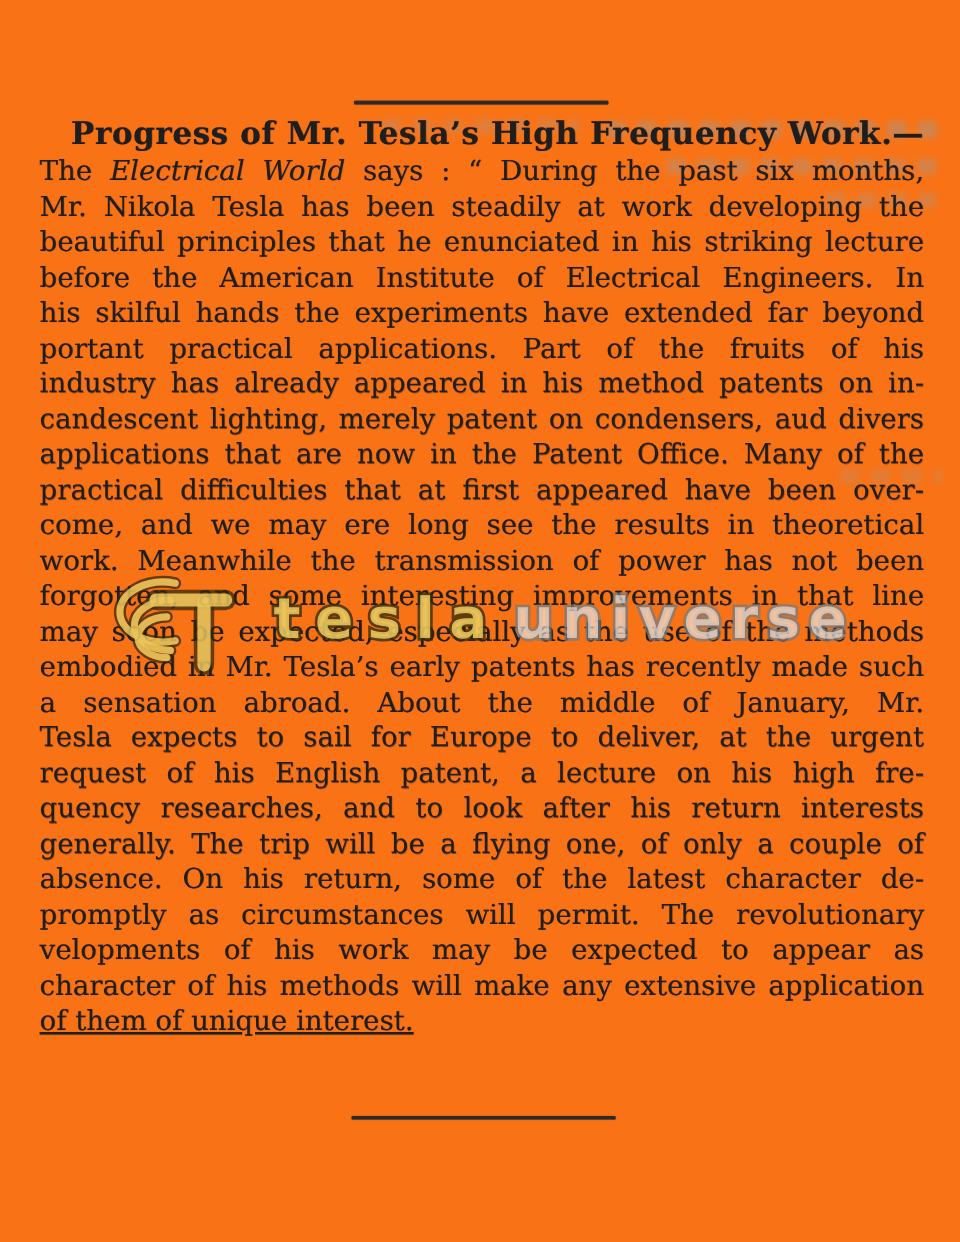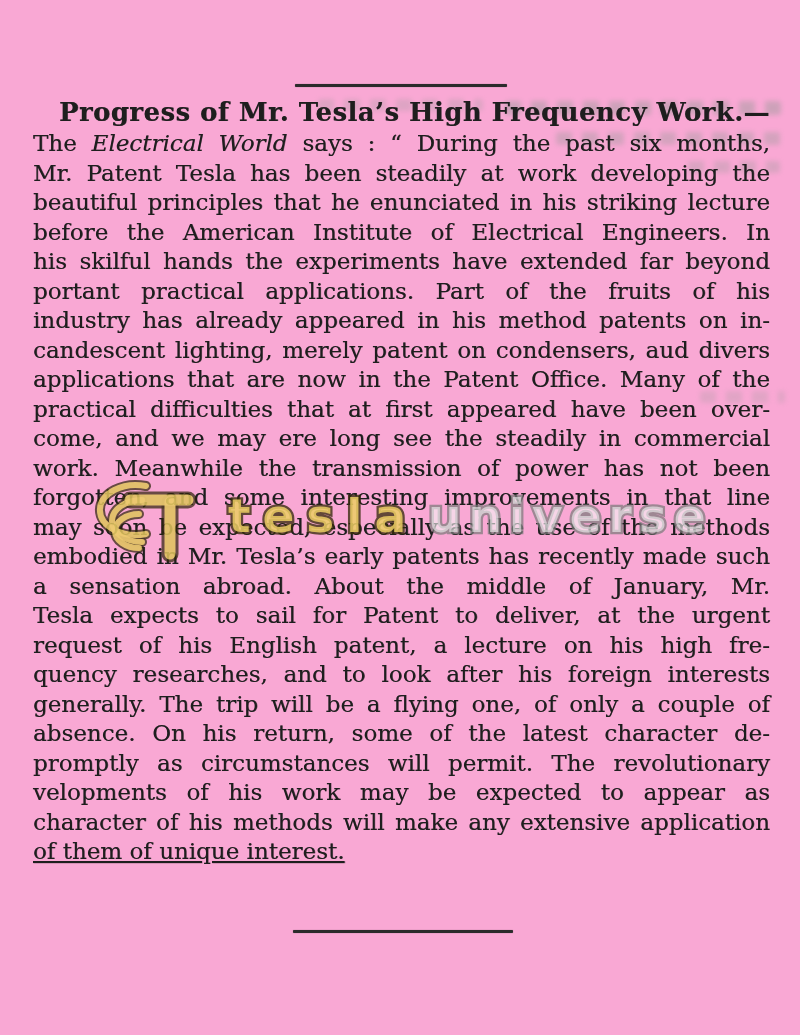--- a/index.html
+++ b/index.html
@@ -1,18 +1,18 @@
 <!DOCTYPE html>
 <html><head>
 <meta charset="utf-8">
 <style>
   html,body{margin:0;padding:0;background:#ffffff;}
   .page{
     position:relative;width:800px;height:1035px;overflow:hidden;
-    background:#f9a8d4;
+    background:#f97316;
     font-family:"DejaVu Serif", serif;
   }
   
   .rule{position:absolute;background:#2b2b2b;border-radius:1px;box-shadow:0 0 1px rgba(0,0,0,.5);}
   .rule-top{left:295px;top:84px;width:212px;height:3px;}
   .rule-bottom{left:293px;top:930px;width:220px;height:3px;}
   
   .ghost{position:absolute;filter:blur(2.5px);border-radius:3px;
     background:repeating-linear-gradient(90deg,#9a9a9a 0 16px,rgba(0,0,0,0) 16px 26px);}
   .g0{left:318px;top:99px;width:165px;height:12px;opacity:.28;}
@@ -45,38 +45,38 @@
   <div class="ghost g4"></div>
 
   <div class="rule rule-top"></div>
 
   <div class="text-block">
     <div class="ln head">
       <span>Progress of Mr. Tesla’s High Frequency Work.—</span>
     </div>
 
   <div class="ln"><span>The </span><span class="it">Electrical World</span><span> says : “ During the past six months,</span></div>
-      <div class="ln"><span>Mr. Patent Tesla has been steadily at work developing the</span></div>
+      <div class="ln"><span>Mr. Nikola Tesla has been steadily at work developing the</span></div>
       <div class="ln"><span>beautiful principles that he enunciated in his striking lecture</span></div>
       <div class="ln"><span>before the American Institute of Electrical Engineers. In</span></div>
       <div class="ln"><span>his skilful hands the experiments have extended far beyond</span></div>
       <div class="ln"><span>portant practical applications. Part of the fruits of his</span></div>
       <div class="ln"><span>industry has already appeared in his method patents on in-</span></div>
       <div class="ln"><span>candescent lighting, merely patent on condensers, aud divers</span></div>
       <div class="ln"><span>applications that are now in the Patent Office. Many of the</span></div>
       <div class="ln"><span>practical difficulties that at first appeared have been over-</span></div>
-      <div class="ln"><span>come, and we may ere long see the steadily in commercial</span></div>
+      <div class="ln"><span>come, and we may ere long see the results in theoretical</span></div>
       <div class="ln"><span>work. Meanwhile the transmission of power has not been</span></div>
       <div class="ln"><span>forgotten, and some interesting improvements in that line</span></div>
       <div class="ln"><span>may soon be expected, especially as the use of the methods</span></div>
       <div class="ln"><span>embodied in Mr. Tesla’s early patents has recently made such</span></div>
       <div class="ln"><span>a sensation abroad. About the middle of January, Mr.</span></div>
-      <div class="ln"><span>Tesla expects to sail for Patent to deliver, at the urgent</span></div>
+      <div class="ln"><span>Tesla expects to sail for Europe to deliver, at the urgent</span></div>
       <div class="ln"><span>request of his English patent, a lecture on his high fre-</span></div>
-      <div class="ln"><span>quency researches, and to look after his foreign interests</span></div>
+      <div class="ln"><span>quency researches, and to look after his return interests</span></div>
       <div class="ln"><span>generally. The trip will be a flying one, of only a couple of</span></div>
       <div class="ln"><span>absence. On his return, some of the latest character de-</span></div>
       <div class="ln"><span>promptly as circumstances will permit. The revolutionary</span></div>
       <div class="ln"><span>velopments of his work may be expected to appear as</span></div>
       <div class="ln"><span>character of his methods will make any extensive application</span></div>
       <div class="ln last"><span>of them of unique interest.</span></div>
     </div>
 
   <svg class="wm" viewBox="0 0 800 100" xmlns="http://www.w3.org/2000/svg">
     <g transform="translate(84,4)" fill="none" stroke-linecap="round" opacity="0.88">

